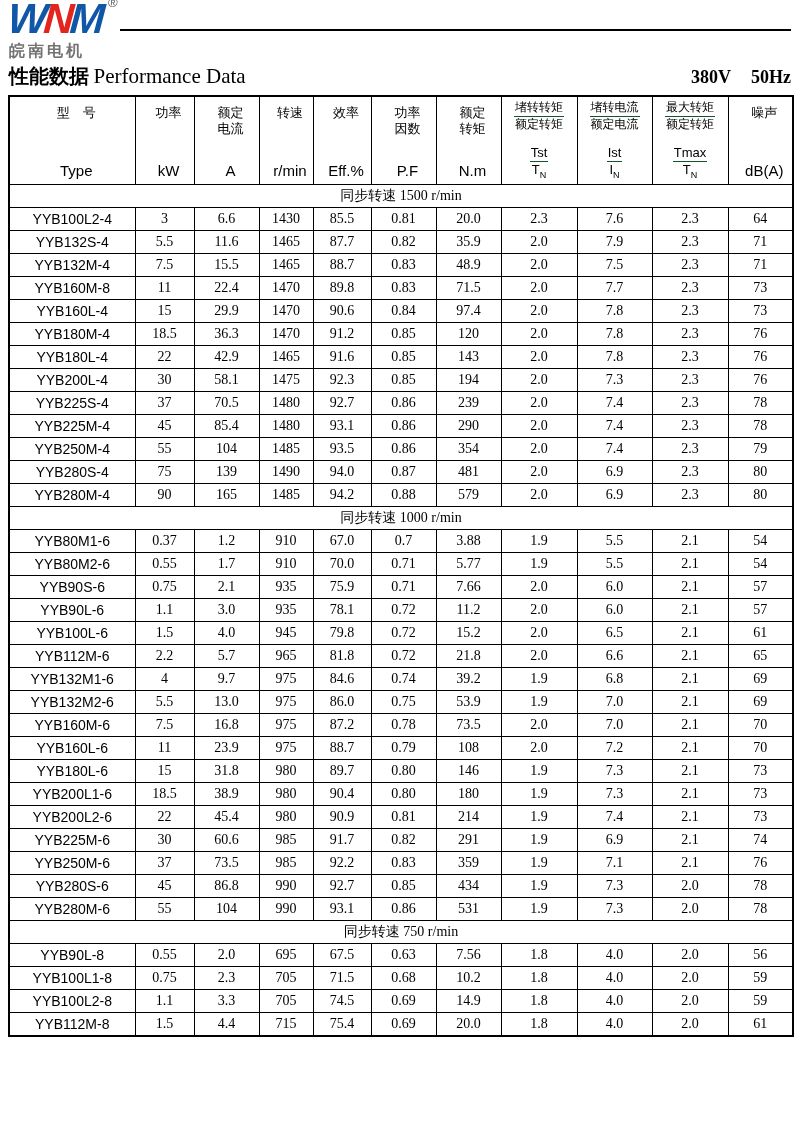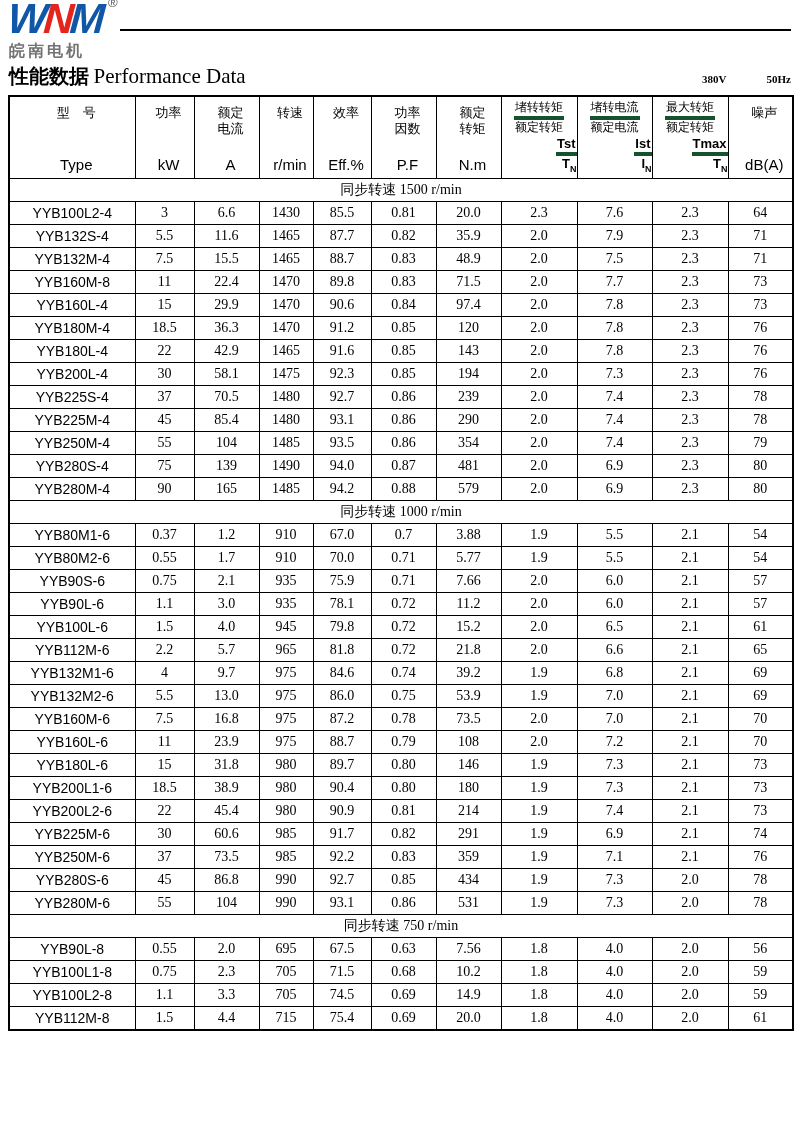--- a/index.html
+++ b/index.html
@@ -37,41 +37,41 @@
     color:#737373; font-weight:bold;
     font-size:16px; letter-spacing:3px;
   }
   
   .title-row {
     display:flex; justify-content:space-between; align-items:baseline;
     padding:0 9px; margin-top:3px; height:28px;
   }
   .t-cn { font-size:20px; font-weight:bold;margin-top:44px; }
   .t-en { font-size:21px; font-family:"Liberation Serif", serif; }
-  .specs { font-family:"Liberation Serif", serif; font-weight:bold; font-size:11px; display:flex; gap:40px; }
+  .specs { font-family:"Liberation Serif", serif; font-weight:bold; font-size:18px; display:flex; gap:20px; }
   
   table.perf {
     width:784px; margin:4px 8px 0 8px;
     border-collapse:collapse; table-layout:fixed;
     border:2px solid #000;
   }
   .perf th, .perf td {
     border:1px solid #000;
     text-align:center; vertical-align:middle;
     overflow:hidden;
   }
   .perf thead th { height:73px; font-weight:normal; padding:3px 0; }
   .hwrap { display:flex; flex-direction:column; justify-content:space-between; height:100%; padding:5px 0 2px 8px; }
   .hwrap-c { display:flex; flex-direction:column; justify-content:center; height:100%; gap:1px; }
   .hcn { font-size:13px; line-height:1.2; }
   .hen { font-size:15px; line-height:1.1; }
   .fr-cn { font-size:12px; line-height:1.3; }
-  .fr-en { font-size:13px; font-weight:bold; line-height:1.25; margin-top:0;text-align:right; }
+  .fr-en { font-size:13px; font-weight:normal; line-height:1.25; margin-top:12px; }
   .fr-en sub { font-size:9px; }
-  .u { display:inline-block; border-bottom:4px solid #14532d; padding:0 1px; }
+  .u { display:inline-block; border-bottom:1px solid #14532d; padding:0 1px; }
   .section-title {
     height:23px; font-size:14px;
     font-family:"Liberation Serif", serif;
   }
   .perf td.model { height:23px; font-size:14px; font-family:"Liberation Sans", sans-serif; }
   .perf td.num   { height:23px; font-size:14px; font-family:"Liberation Serif", serif; }
 </style>
 </head>
 <body>
 

